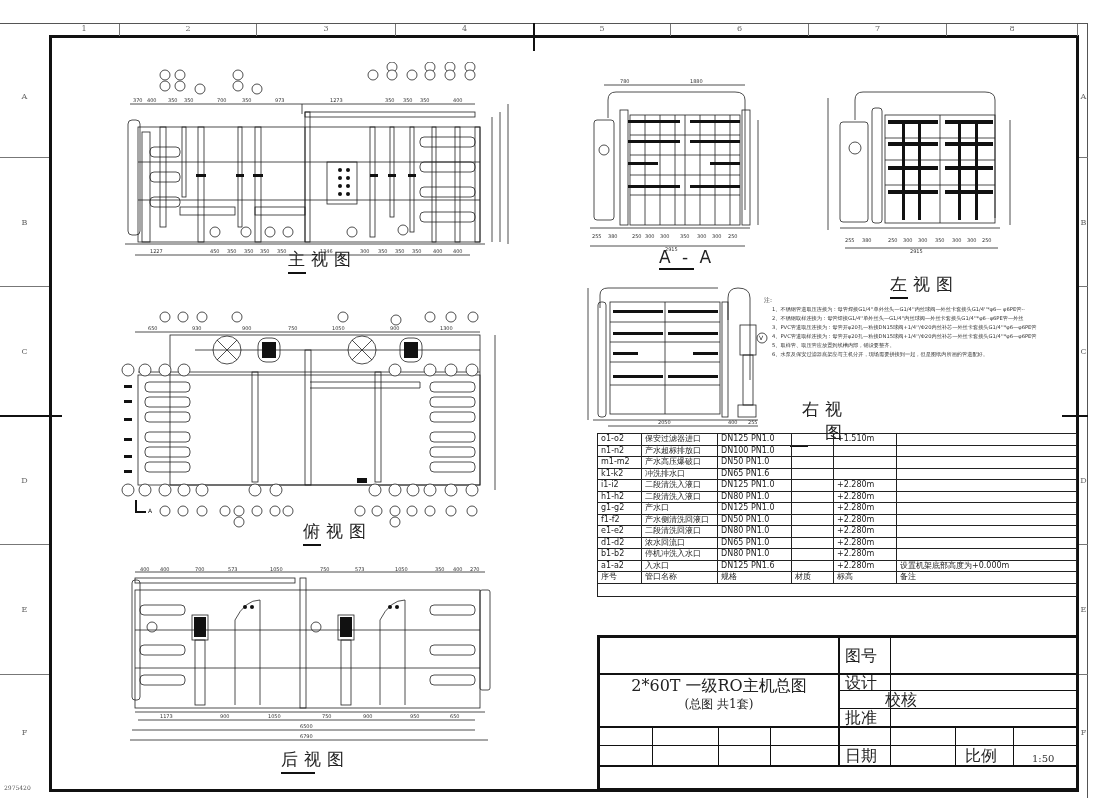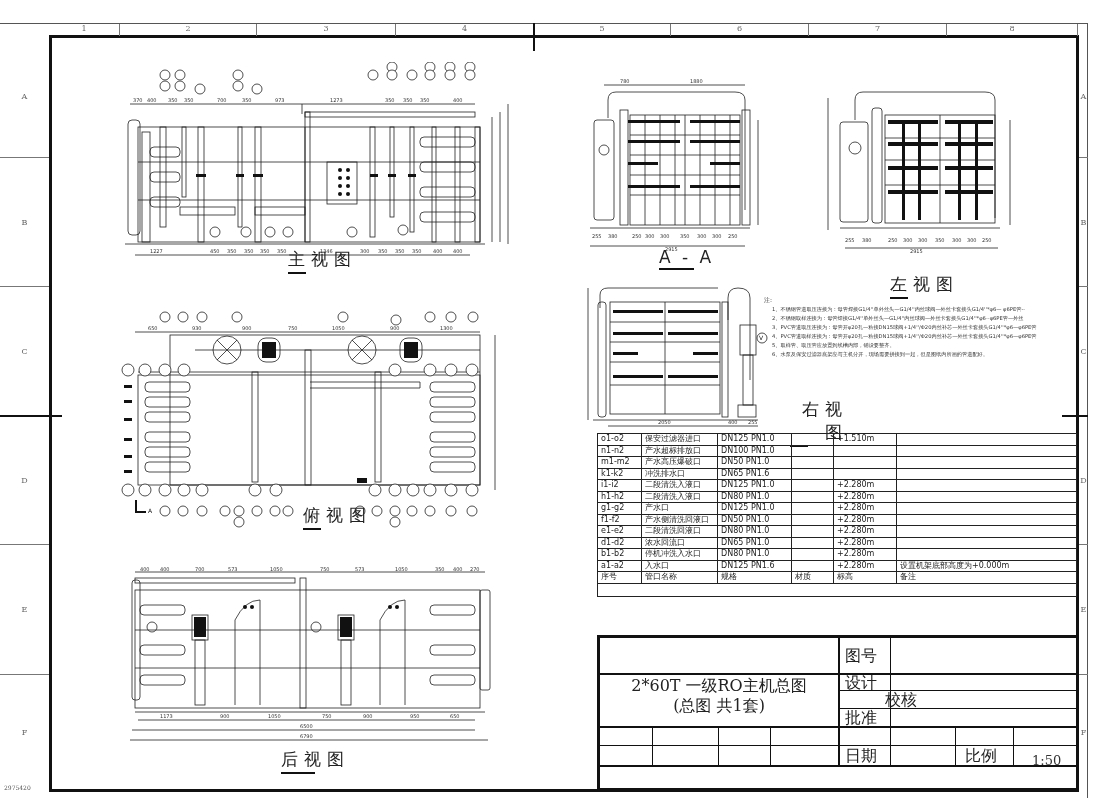--- a/index.html
+++ b/index.html
@@ -37,23 +37,23 @@
   .port-table .c1 { width: 76px; }
   .port-table .c2 { width: 74px; }
   .port-table .c3 { width: 42px; }
   .port-table .c4 { width: 63px; }
   .port-table .c5 { width: 180px; }
 
   
   .tb { position: absolute; left: 597px; top: 635px; width: 479px; height: 156px; border: 3px solid #111; border-right: none; }
   .tb-line { position: absolute; background: #111; }
   .tb-title { position: absolute; left: 0; top: 38px; width: 238px; text-align: center; font-size: 16px; color: #222; }
-  .tb-sub { position: absolute; left: 0; top: 58px; width: 238px; text-align: center; font-size: 16px; color: #222; }
+  .tb-sub { position: absolute; left: 0; top: 58px; width: 238px; text-align: center; font-size: 12px; color: #222; }
   .tb-label { position: absolute; font-size: 16px; color: #222; line-height: 16px; }
-  .tb-scale { position: absolute; font-size: 13px; color: #333; }
+  .tb-scale { position: absolute; font-size: 10px; color: #333; }
 </style>
 </head>
 <body>
 
 <div class="outer-frame"></div>
 <div class="inner-frame"></div>
 
 <div class="zone-h" style="left:49px;width:71px;">1</div>
 <div class="zone-h" style="left:120px;width:137px;">2</div>
 <div class="zone-h" style="left:257px;width:139px;">3</div>
@@ -469,21 +469,21 @@
       <text x="38" y="30">650</text>
       <text x="82" y="30">930</text>
         <text x="132" y="30">900</text>
         <text x="178" y="30">750</text>
       <text x="222" y="30">1050</text>
         <text x="280" y="30">900</text>
         <text x="330" y="30">1300</text>
     </g>
     <text class="tag" x="38" y="213">A</text>
   </svg>
-  <div class="view-title" style="left:193px;top:204px;font-family:Liberation Serif, serif;">
+  <div class="view-title" style="left:193px;top:220px;font-family:Liberation Serif, serif;">
     <span>俯视图</span><span class="ul" style="width:18px;"></span>
   </div>
 </div>
 
 <div class="view" style="left:110px;top:560px;width:420px;height:210px;">
   <svg width="420" height="210">
     <g stroke="#222" fill="none" stroke-width="0.8">
       <line x1="25" y1="12" x2="375" y2="12"></line>
       <rect x="25" y="18" width="160" height="5"></rect>
       <rect x="25" y="30" width="345" height="118"></rect>

